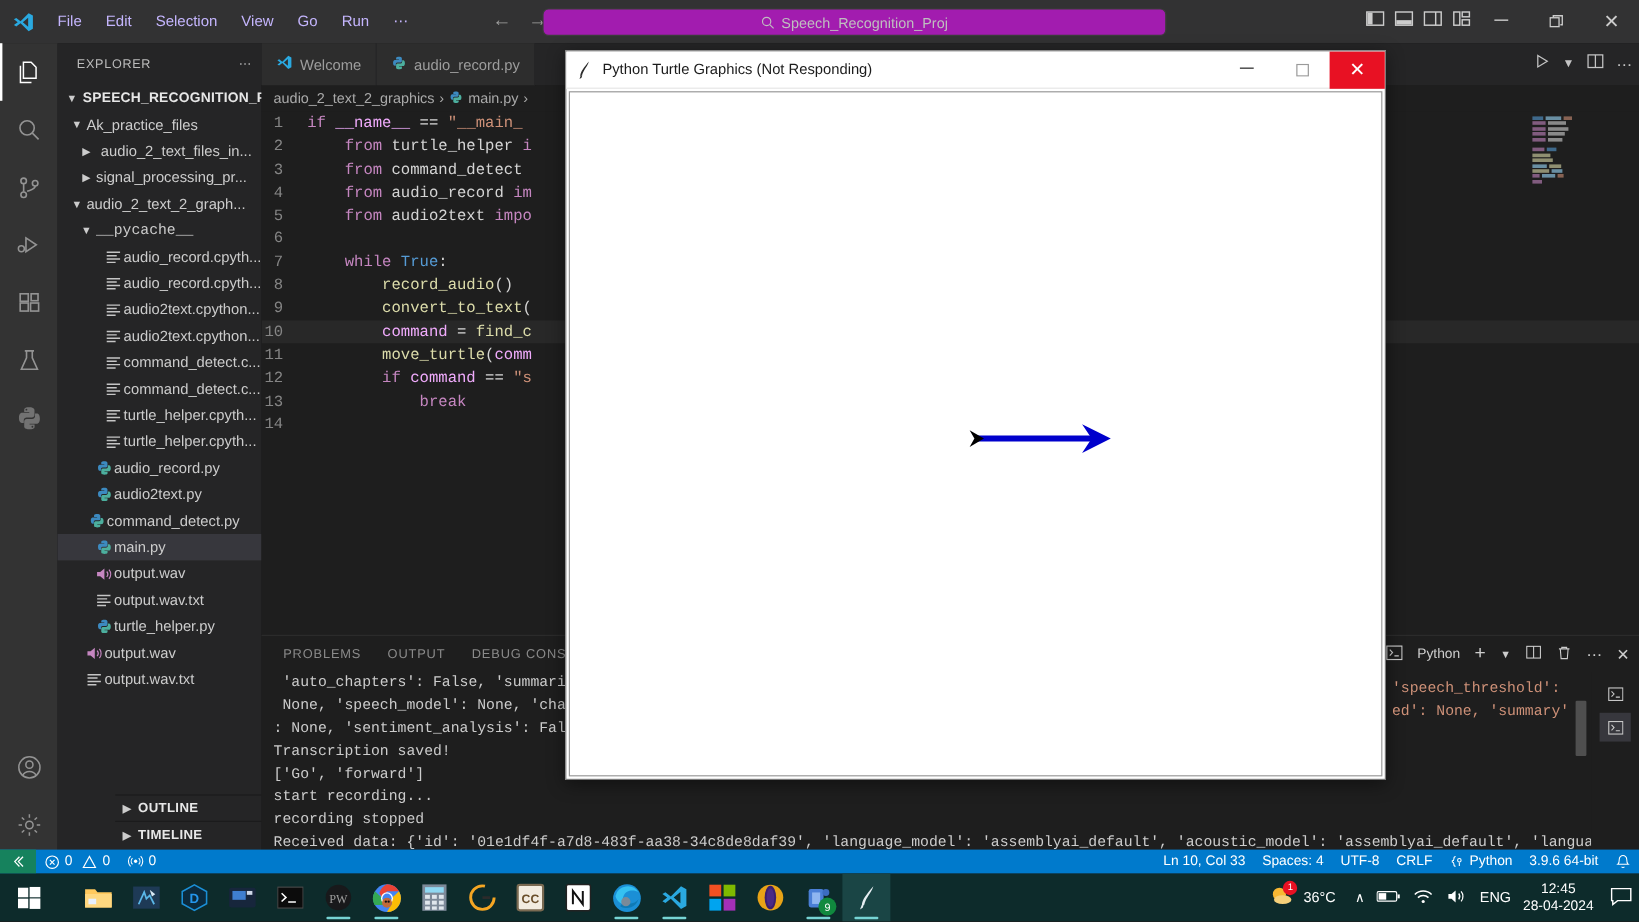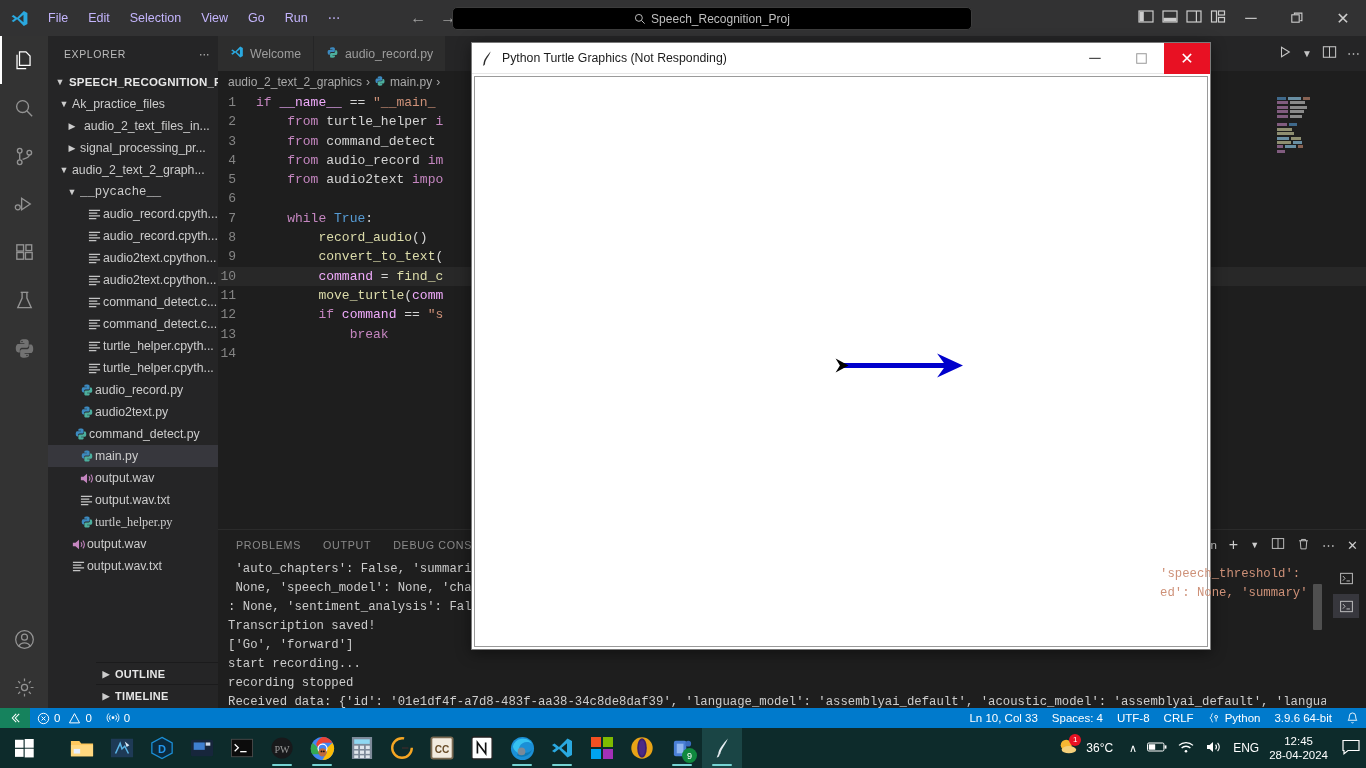--- a/index.html
+++ b/index.html
@@ -21,21 +21,21 @@
   }
   .vsicon { width:38px; height:36px; display:flex; align-items:center; justify-content:center; }
   .menu { display:flex; align-items:center; height:36px; }
   .menu-item {
     color:#c4b5fd; font-size:12.5px; padding:3px 9px; margin:0 1px; border-radius:3px;
     line-height:16px; white-space:nowrap;
   }
   .nav-arrows { display:flex; align-items:center; gap:14px; margin-left:60px; color:#a0a0a0; font-size:16px; }
   .cmdbar {
     position:absolute; left:452px; top:7px; width:520px; height:23px;
-    background:#000000; border:1px solid #3c3c3c; border-radius:5px;
+    background:#a21caf; border:1px solid #3c3c3c; border-radius:5px;
     display:flex; align-items:center; justify-content:center; gap:5px;
   }
   .cmdbar span.txt { color:#bfbfbf; font-size:12px; }
   .win-layout { position:absolute; right:140px; top:0; height:36px; display:flex; align-items:center; gap:8px; }
   .win-btns { position:absolute; right:0; top:0; height:36px; display:flex; }
   .win-btn { width:46px; height:36px; display:flex; align-items:center; justify-content:center; color:#cccccc; }
 
   
   .activitybar {
     position:absolute; left:0; top:36px; width:48px; height:681px;
@@ -126,21 +126,21 @@
   .statusbar {
     position:absolute; left:0; top:708px; width:1366px; height:20px;
     background:#007acc; display:flex; align-items:center; color:#ffffff; font-size:11.5px;
   }
   .remote { background:#16825d; height:20px; display:flex; align-items:center; padding:0 8px; }
   .sb-item { display:flex; align-items:center; gap:4px; padding:0 7px; height:20px; white-space:nowrap; }
   .sb-right { margin-left:auto; display:flex; align-items:center; }
 
   
   .turtle {
-    position:absolute; left:471px; top:42px; width:740px; height:608px;
+    position:absolute; left:471px; top:42px; width:684px; height:608px;
     background:#ffffff; border:1px solid #7a7a7a;
     box-shadow:0 3px 14px rgba(0,0,0,.45);
   }
   .turtle-title {
     height:31px; background:#ffffff; display:flex; align-items:center;
     border-bottom:1px solid #e6e6e6;
   }
   .turtle-title .t-ico { width:30px; display:flex; align-items:center; justify-content:center; }
   .turtle-title .t-txt { color:#1b1b1b; font-size:12.3px; flex:1; }
   .t-btn { width:46px; height:31px; display:flex; align-items:center; justify-content:center; color:#3c3c3c; }
@@ -463,21 +463,21 @@
           </div>
           <div class="row" style="padding-left: 18px;">
             <span class="chev"></span>
             <span class="ficon">
               <svg width="13" height="12" viewBox="0 0 14 12">
                 <path d="M1 2h12M1 5h9M1 8h12M1 11h8" stroke="#c5c5c5" stroke-width="1.3"></path>
               </svg>
             </span>
             <span>output.wav.txt</span>
           </div>
-          <div class="row" style="padding-left: 18px; font-family: Liberation Serif, serif;">
+          <div class="row" style="padding-left: 18px;">
             <span class="chev"></span>
             <span class="ficon">
               <svg width="14" height="14" viewBox="0 0 24 24">
                 <path d="M11.8 2.4c-4.6 0-4.3 2-4.3 2v2.1h4.4v.7H5.9s-3 -.3-3 4.4 2.6 4.5 2.6 4.5h1.6v-2.2s-.1-2.6 2.5-2.6h4.3s2.5.04 2.5-2.4V4.9s.4-2.5-4.6-2.5z" fill="#3c8ac0"></path>
                 <path d="M12.2 21.6c4.6 0 4.3-2 4.3-2v-2.1h-4.4v-.7h6s3 .3 3-4.4-2.6-4.5-2.6-4.5h-1.6v2.2s.1 2.6-2.5 2.6H10s-2.5-.04-2.5 2.4v4.1s-.4 2.4 4.7 2.4z" fill="#4caf9e"></path>
               </svg>
             </span>
             <span>turtle_helper.py</span>
           </div>
           <div class="row" style="padding-left: 10px;">

